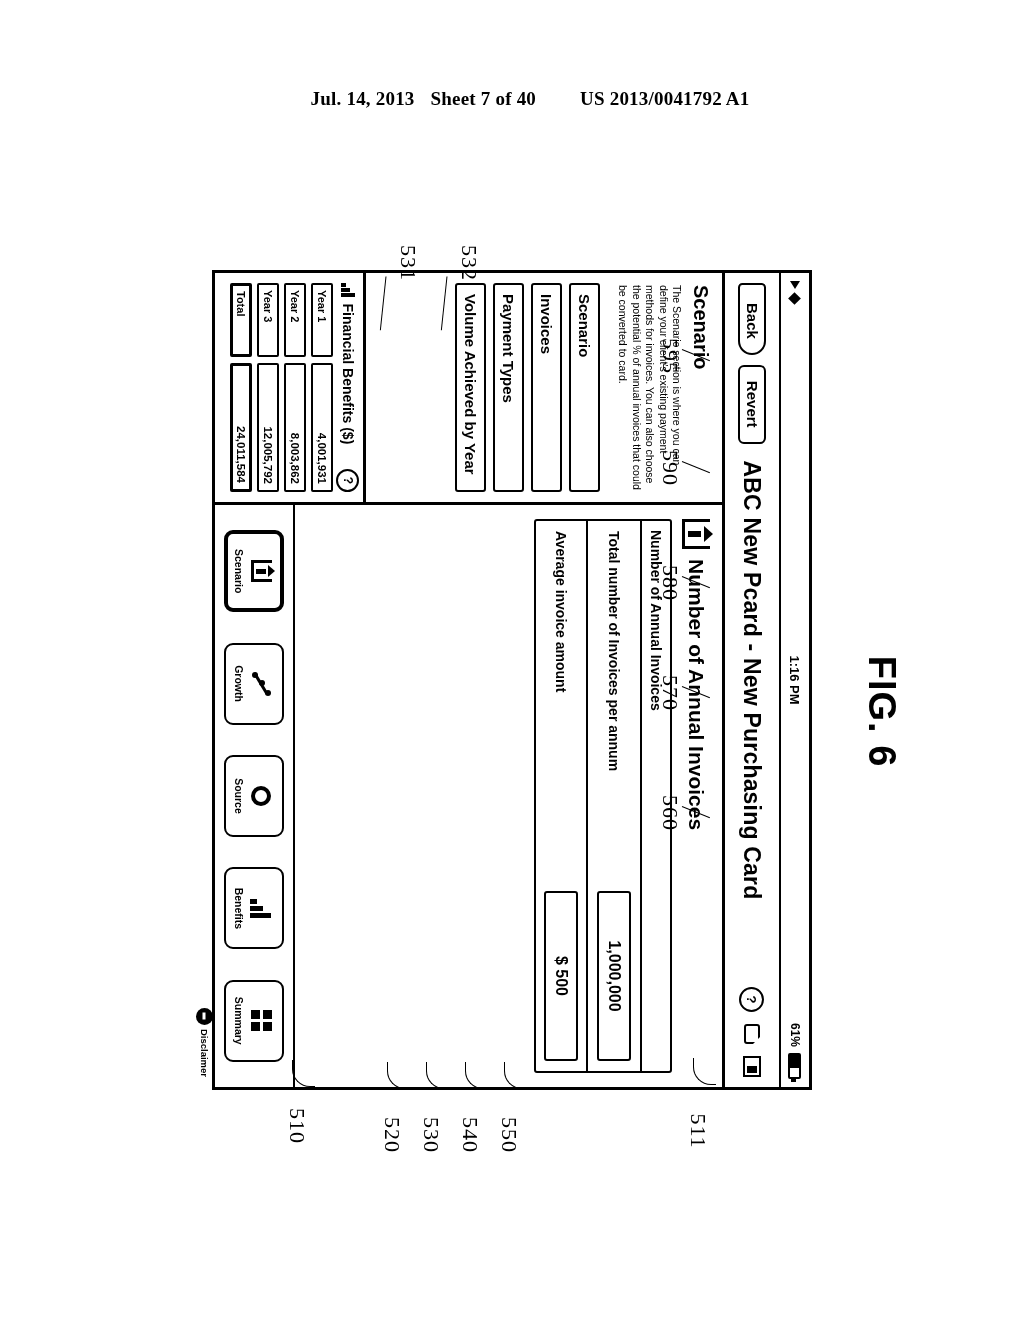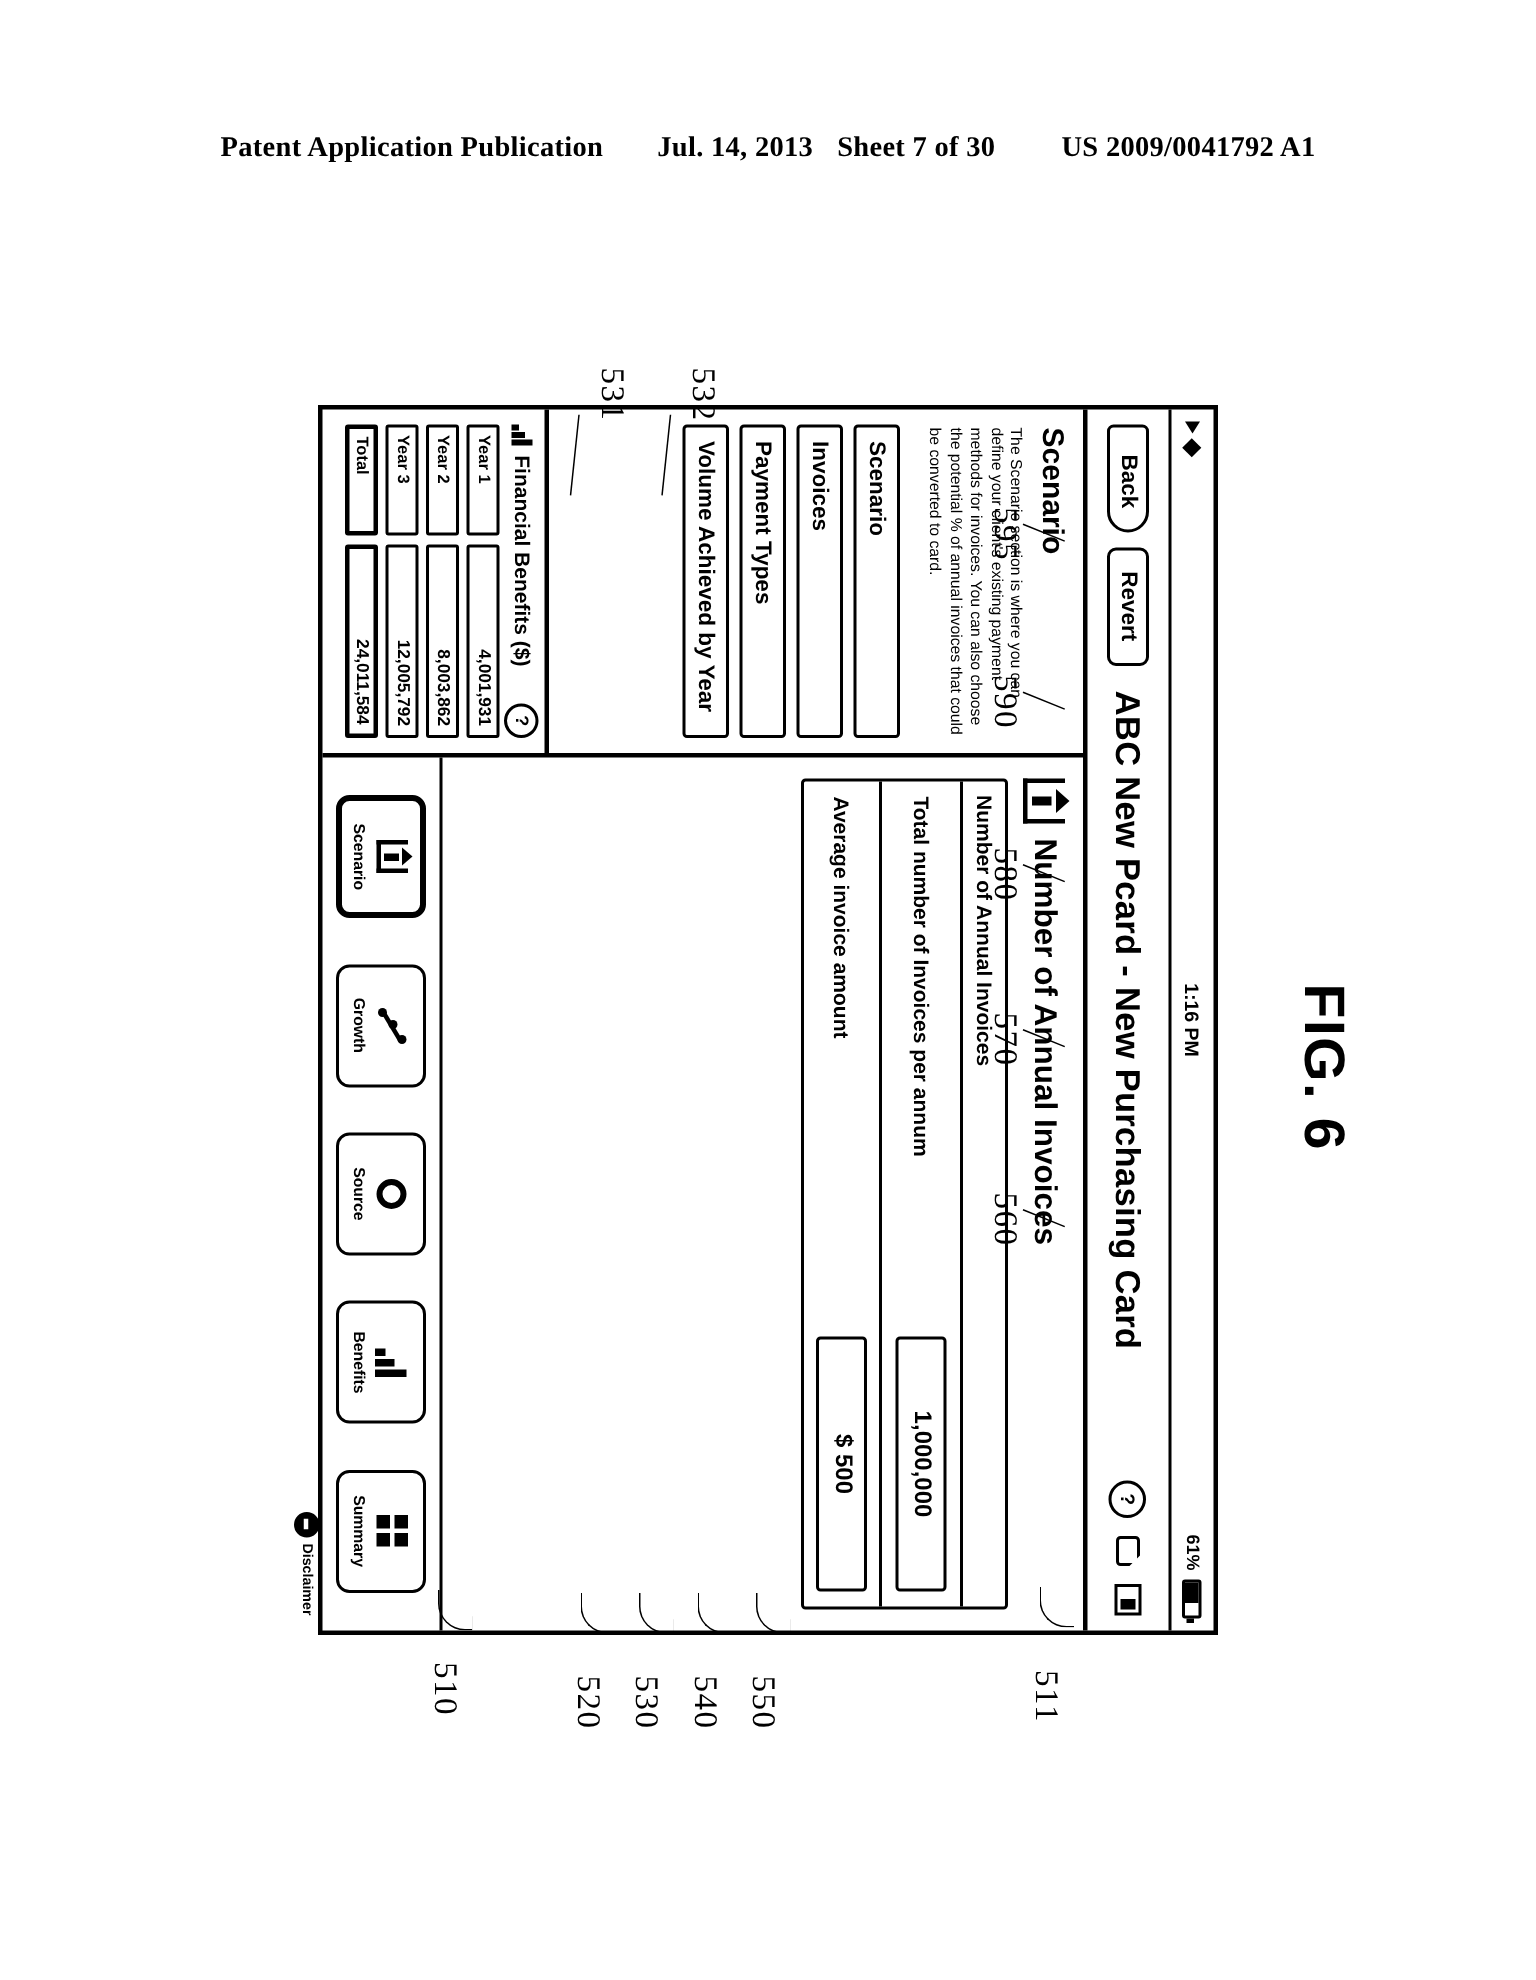--- a/index.html
+++ b/index.html
@@ -546,27 +546,26 @@
     letter-spacing: 1px;
     transform: rotate(90deg);
     transform-origin: 50% 50%;
     white-space: nowrap;
   }
 </style>
 </head>
 <body>
 
 <div class="page-header">
-  <span class="seg">Patent Application Publication</span>
   <span class="gap-a"></span>
   <span class="seg">Jul. 14, 2013</span>
   <span class="gap-b"></span>
-  <span class="seg">Sheet 7 of 30</span>
+  <span class="seg">Sheet 7 of 40</span>
   <span class="gap-c"></span>
-  <span class="seg">US 2009/0041792 A1</span>
+  <span class="seg">US 2013/0041792 A1</span>
 </div>
 
 <div id="figure-stage">
   <div class="device">
 
     <div class="status-bar">
       <div class="status-left">
         <span class="arrow-tip"></span>
         <span class="diamond"></span>
       </div>

